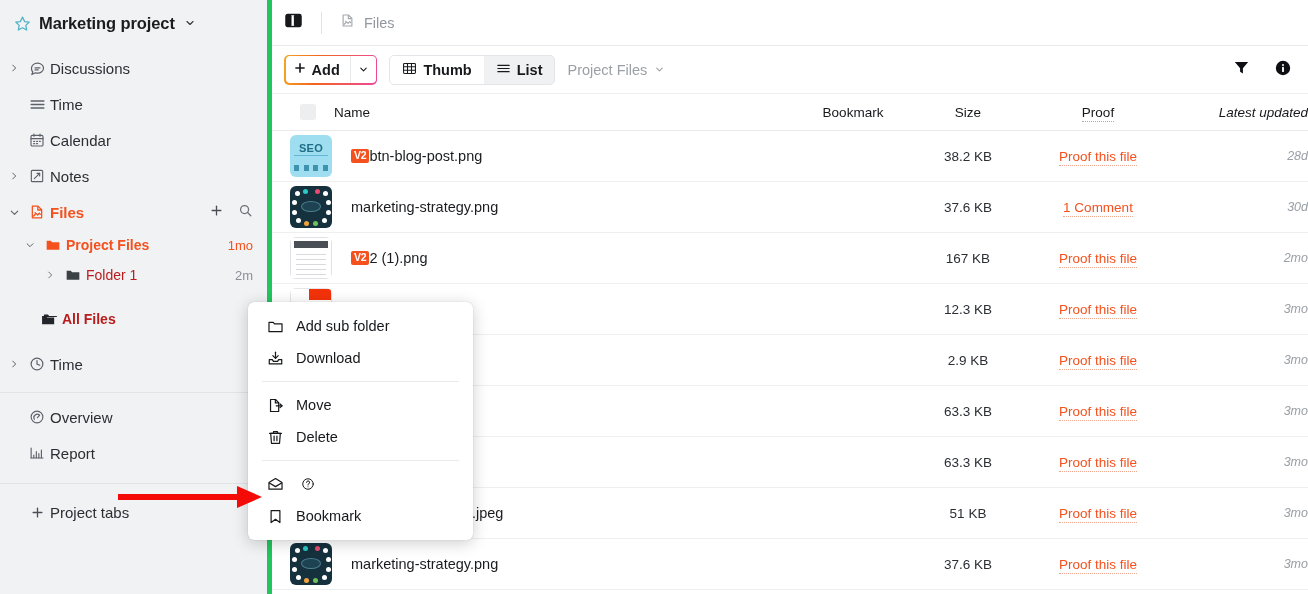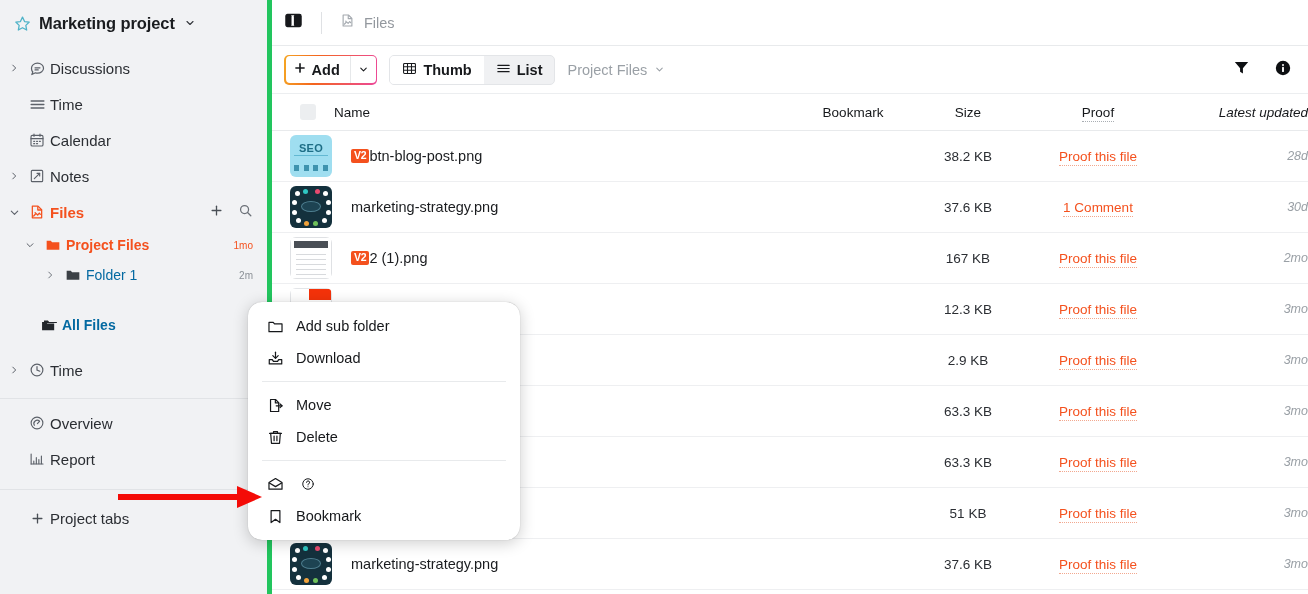--- a/index.html
+++ b/index.html
@@ -47,23 +47,23 @@
 
   .tree-item {
     display: flex; align-items: center;
     height: 30px;
     padding: 0 14px 0 4px;
     cursor: pointer;
   }
   .tree-pad-1 { padding-left: 20px; }
   .tree-pad-2 { padding-left: 40px; }
   .tree-pad-3 { padding-left: 36px; }
-  .tree-lbl { font-size: 14px; color: #0369a1; }
+  .tree-lbl { font-size: 14px; color: #b91c1c; }
   .tree-item.sel .tree-lbl { color: #f4511e; font-weight: 600; }
-  .tree-age { margin-left: auto; font-size: 10px; color: #8b9096; }
+  .tree-age { margin-left: auto; font-size: 13px; color: #8b9096; }
   .tree-item.sel .tree-age { color: #f4511e; }
 
   .sb-divider { height: 1px; background: #e1e3e6; margin: 10px 0 6px 0; }
 
   
   .main { flex: 1 1 auto; height: 594px; background: #fff; position: relative; }
   .main-header {
     height: 46px; display: flex; align-items: center;
     padding: 0 12px; border-bottom: 1px solid #e8eaec;
     gap: 10px;
@@ -170,22 +170,22 @@
 
   .tn-doc { background: #fff; border: 1px solid #dfe1e4; width: 100%; height: 100%; position: relative; }
   .tn-doc .bar { position: absolute; top: 3px; left: 3px; right: 3px; height: 7px; background: #4a4f56; }
   .tn-doc .ln { position: absolute; left: 5px; right: 5px; height: 1px; background: #d8dadd; }
 
   .tn-orange { background: #fff; border: 1px solid #e3e5e8; width: 100%; height: 100%; position: relative; }
   .tn-orange .blob { position: absolute; right: 0px; top: 0px; width: 22px; height: 11px; background: #f4320a; }
 
   
   .ctx {
-    position: absolute; left: 248px; top: 302px; width: 272px;
-    background: #fff; border-radius: 14px;
+    position: absolute; left: 248px; top: 302px; width: 225px;
+    background: #fff; border-radius: 6px;
     box-shadow: 0 3px 16px rgba(0,0,0,0.20), 0 0 1px rgba(0,0,0,0.28);
     padding: 8px 0 8px 0; z-index: 40;
   }
   .ctx-item {
     display: flex; align-items: center; height: 32px;
     padding: 0 14px 0 18px; cursor: pointer; gap: 12px;
   }
   .ctx-ico { width: 18px; flex: 0 0 18px; display: flex; align-items: center; justify-content: center; line-height: 0; }
   .ctx-lbl { font-size: 14.5px; color: #16181b; }
   .ctx-help { margin-left: 5px; line-height: 0; }
@@ -334,21 +334,21 @@
         </span>
         <span class="nav-ico">
           <svg width="16" height="16" viewBox="0 0 24 24" fill="#3c4146">
               <path d="M2.5 5.5h6.2l1.9 2.2h10.9v11.3H2.5z"></path>
             </svg>
         </span>
         <span class="tree-lbl">Folder 1</span>
         <span class="tree-age">2m</span>
       </div>
 
-      <div class="tree-item tree-pad-3" style="margin-top:20px">
+      <div class="tree-item tree-pad-3" style="margin-top:14px">
         <span class="nav-ico">
           <svg width="17" height="17" viewBox="0 0 24 24" fill="#22262b">
             <path d="M1.5 7.2h5.6l1.7 2h9.8v9.6H1.5z"></path>
             <path d="M4.2 5h5.6l1.7 2h10.9v1.6H4.2z"></path>
           </svg>
         </span>
         <span class="tree-lbl" style="font-weight:600">All Files</span>
       </div>
 
       <div class="nav-item" style="margin-top:12px">

